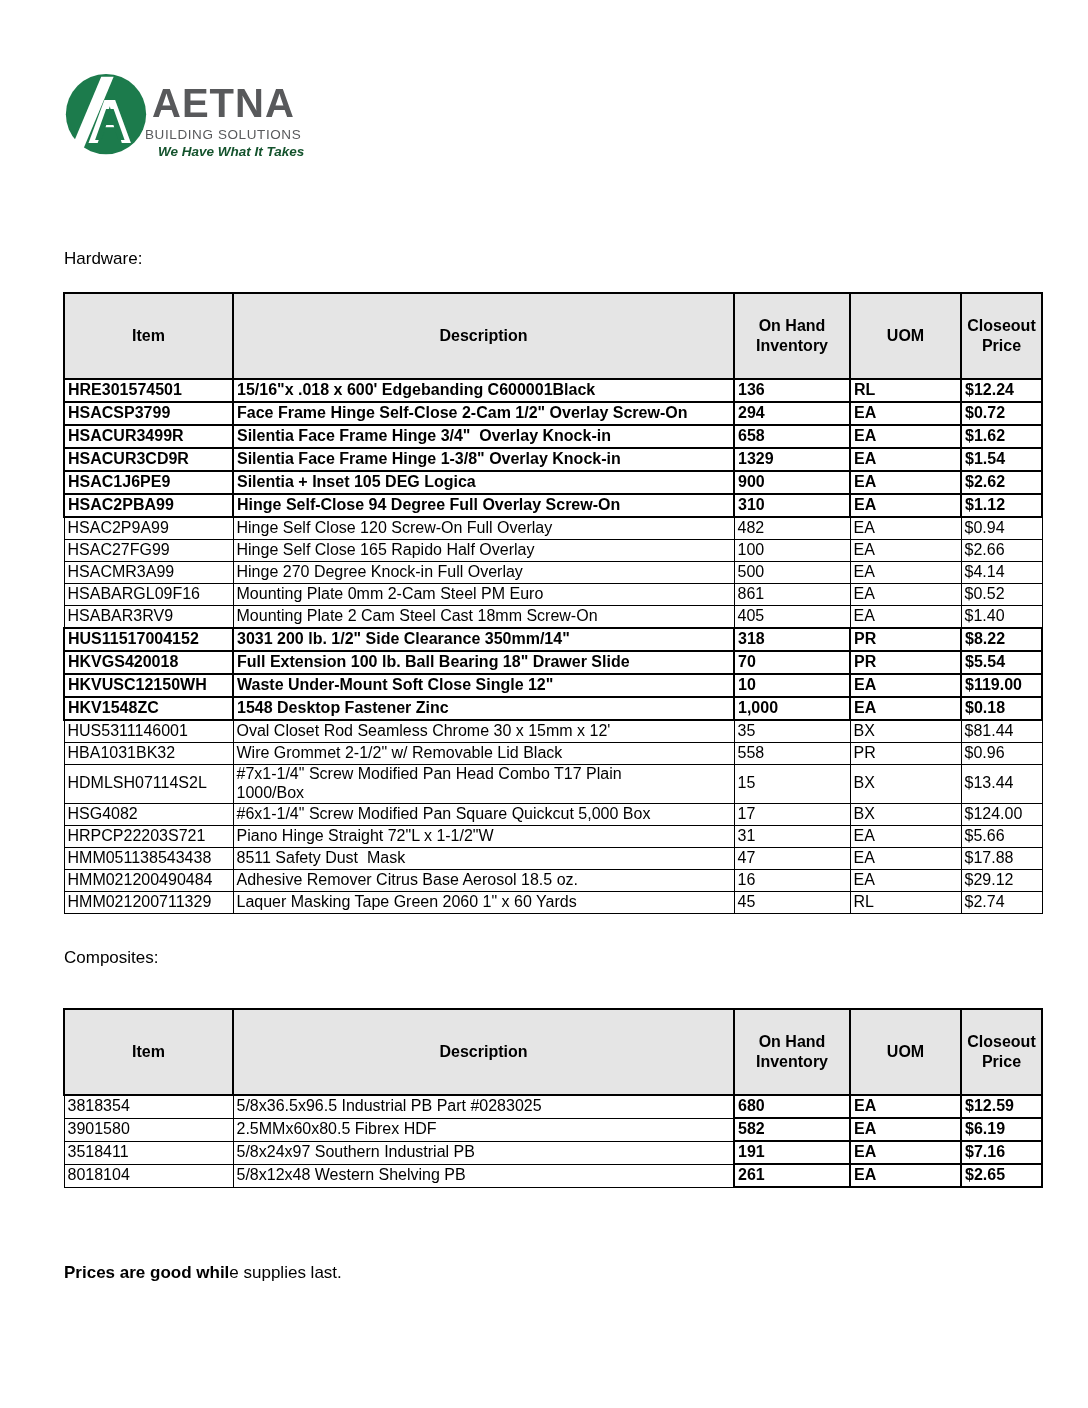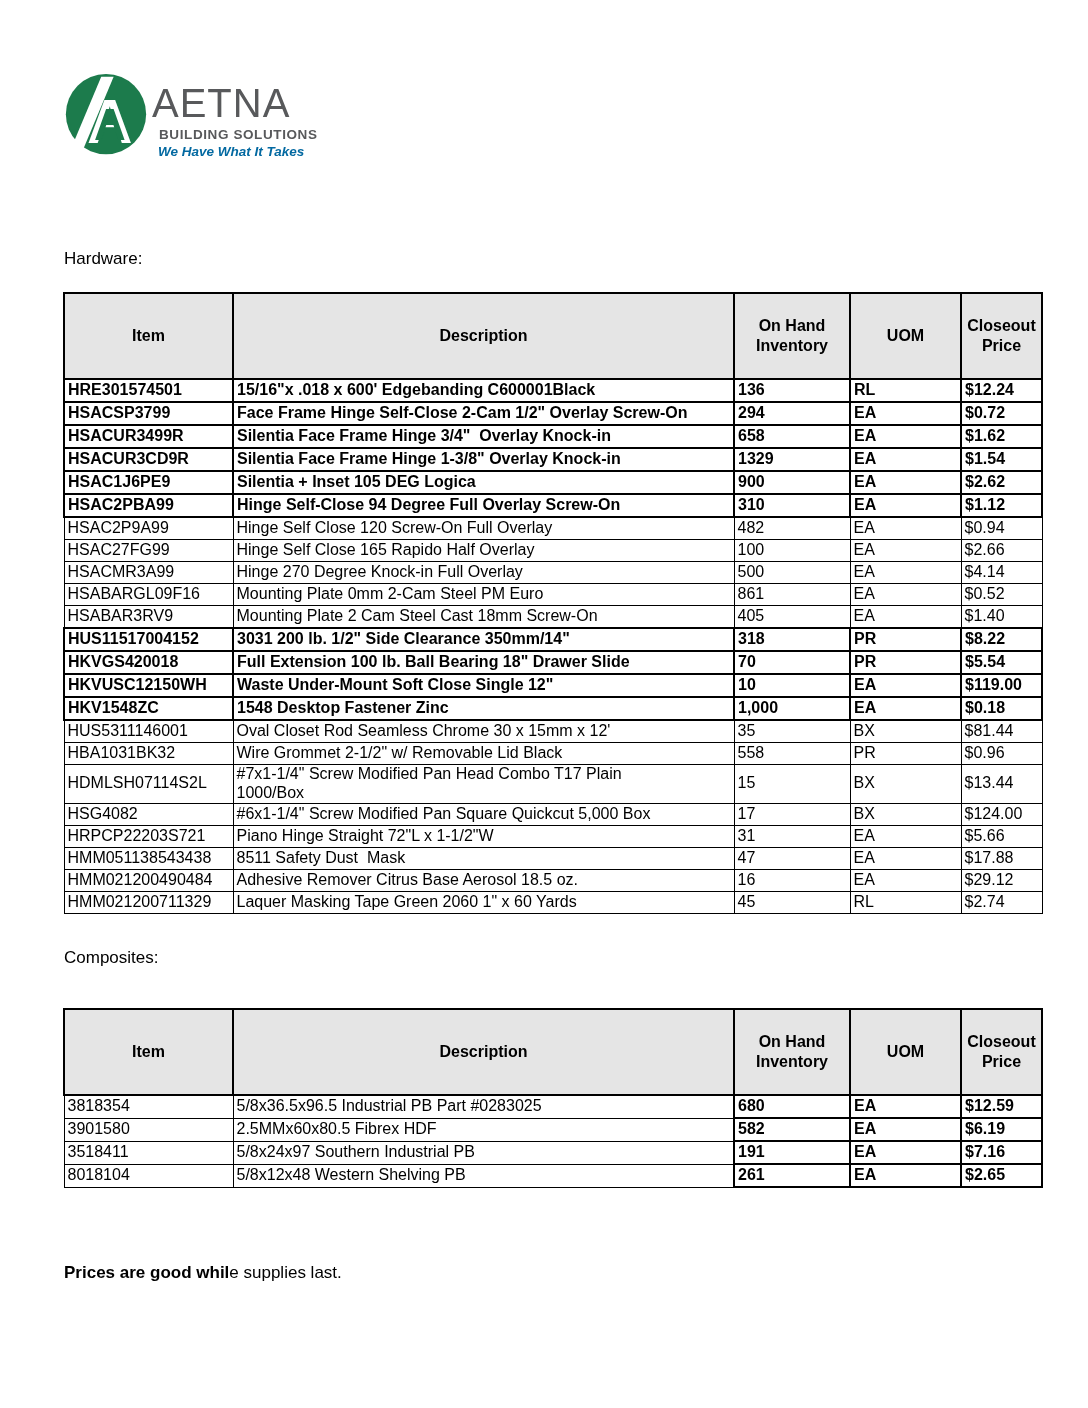--- a/index.html
+++ b/index.html
@@ -7,22 +7,22 @@
     width:1088px;height:1408px;background:#ffffff;color:#000;
     font-family:"Liberation Sans", sans-serif;
     -webkit-font-smoothing:antialiased;
   }
   .page{position:relative;width:1088px;height:1408px;overflow:hidden;background:#fff;}
 
   
   .logo{position:absolute;left:63px;top:72px;display:flex;align-items:flex-start;}
   .logo-mark{width:86px;height:90px;flex:0 0 auto;}
   .logo-text{margin-left:-12px;padding-top:11px;}
-  .brand{font-size:40px;font-weight:normal;line-height:1;margin-left:15px;letter-spacing:1px;}
-  .tag1{font-size:13.5px;font-weight:bold;letter-spacing:0.6px;margin-top:4px;margin-left:22px;}
+  .brand{font-size:40px;font-weight:bold;line-height:1;margin-left:15px;letter-spacing:1px;}
+  .tag1{font-size:13.5px;font-weight:normal;letter-spacing:0.6px;margin-top:4px;margin-left:8px;}
   .tag2{font-size:13.5px;font-weight:bold;font-style:italic;margin-top:2px;margin-left:21px;}
 
   
   .title{position:absolute;top:212px;left:0;width:1088px;margin:0;text-align:center;
          font-size:28px;font-weight:bold;line-height:32px;}
   .section-label{position:absolute;left:64px;font-size:17px;font-weight:normal;}
   .hw-label{top:249px;}
   .cp-label{top:948px;}
 
   
@@ -56,21 +56,21 @@
   <div class="logo">
     <svg class="logo-mark" viewBox="0 0 90 92" xmlns="http://www.w3.org/2000/svg" style="color: rgb(28, 123, 76);">
       <circle cx="45" cy="43" r="42" fill="currentColor"></circle>
       <polygon points="40,4 53,4 16,92 3,92" fill="#ffffff"></polygon>
       <text x="49" y="73" font-size="66" font-weight="bold" text-anchor="middle" fill="#ffffff" font-family="Liberation Sans, sans-serif">A</text>
       <text x="49" y="70" font-size="46" font-weight="bold" text-anchor="middle" fill="currentColor" font-family="Liberation Sans, sans-serif">A</text>
     </svg>
     <div class="logo-text">
       <div class="brand" style="color: rgb(88, 89, 91);">AETNA</div>
       <div class="tag1" style="color: rgb(88, 89, 91);">BUILDING SOLUTIONS</div>
-      <div class="tag2" style="color: #0369a1;">We Have What It Takes</div>
+      <div class="tag2" style="color: #14532d;">We Have What It Takes</div>
     </div>
   </div>
 
 
   <div class="section-label hw-label">Hardware:</div>
 
   <table class="tbl hardware">
     <colgroup>
       <col class="c-item">
         <col class="c-desc">

